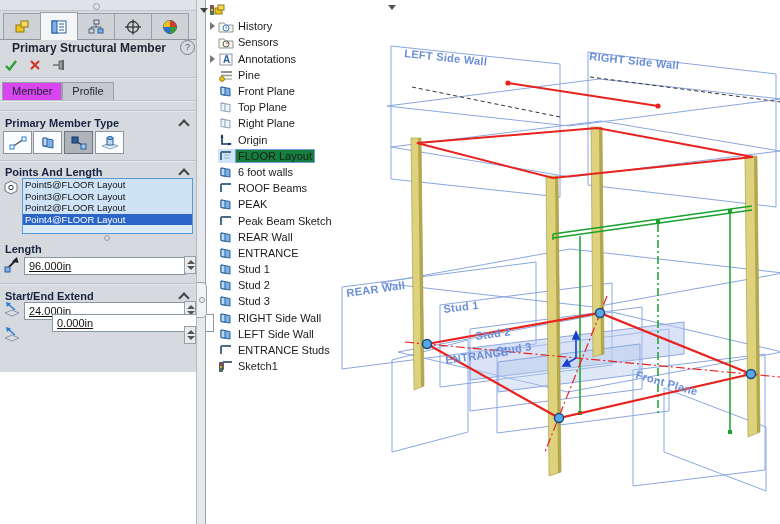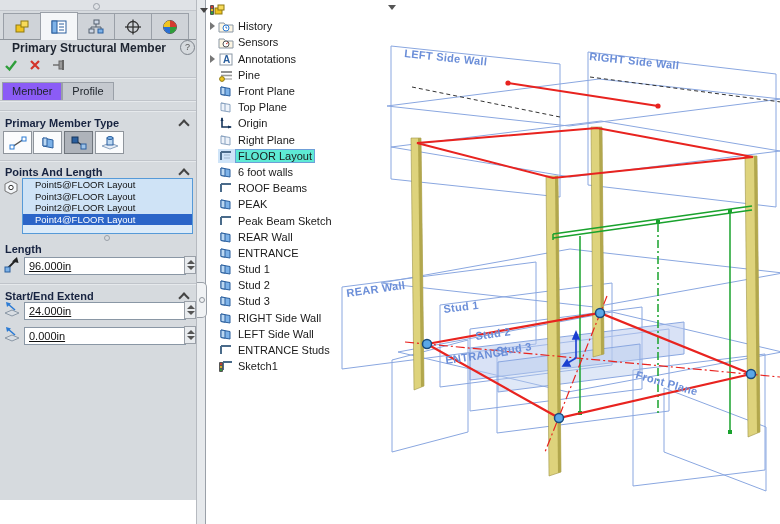--- a/index.html
+++ b/index.html
@@ -1,39 +1,39 @@
 <!DOCTYPE html>
 <html><head>
 <meta charset="utf-8">
 <style>
   html,body{margin:0;padding:0;}
   body{width:780px;height:524px;overflow:hidden;background:#fff;
        font-family:"Liberation Sans",sans-serif;position:relative;}
   
-  .pm{position:absolute;left:0;top:0;width:196px;height:500px;background:#d6dade;}
+  .pm{position:absolute;left:0;top:0;width:196px;height:372px;background:#d6dade;}
   .pm-handle{position:absolute;left:0;top:0;width:196px;height:10px;background:#dfe2e6;border-bottom:1px solid #c2c6cc;}
   .pm-handle .dot{position:absolute;left:93px;top:3px;width:5px;height:5px;border:1px solid #9aa0a8;border-radius:50%;}
   .tabstrip{position:absolute;left:0;top:11px;width:196px;height:28px;border-bottom:1px solid #8f959c;}
   .tab{position:absolute;top:2px;width:36px;height:25px;background:#cfd3d8;border:1px solid #9aa0a8;border-bottom:none;
        display:flex;align-items:center;justify-content:center;}
   .tab.active{background:#f4f6f8;height:27px;top:1px;}
   .pm-title{position:absolute;left:0;top:41px;width:178px;text-align:center;font-size:12px;font-weight:bold;color:#1d2430;}
   .help{position:absolute;left:180px;top:40px;width:13px;height:13px;border:1px solid #7c828a;border-radius:50%;
         font-size:9px;color:#555;text-align:center;line-height:13px;}
   .actions{position:absolute;left:4px;top:58px;height:16px;display:flex;gap:10px;}
   .sep{position:absolute;left:0;width:196px;height:0;border-top:1px solid #c0c4ca;border-bottom:1px solid #e6e9ec;}
   .mtabs{position:absolute;left:2px;top:82px;height:18px;font-size:11px;color:#20262e;}
   .mtab{display:inline-block;padding:2px 9px 3px 9px;border:1px solid #9aa0a8;background:#c5c9cf;}
-  .mtab.active{background:#8b5cf6;border-bottom:1px solid #d6dade;}
+  .mtab.active{background:#d946ef;border-bottom:1px solid #d6dade;}
   .sect-h{position:absolute;left:0;width:196px;height:18px;font-size:11px;font-weight:bold;color:#172340;padding:3px 0 0 5px;box-sizing:border-box;}
   .chev{position:absolute;right:8px;top:7px;width:6px;height:6px;border-left:2px solid #444;border-top:2px solid #444;transform:rotate(45deg);}
   .mt-btn{position:absolute;width:27px;height:21px;background:#fbfcfd;border:1px solid #8f959c;display:flex;align-items:center;justify-content:center;}
   .mt-btn.pressed{background:#aeb3ba;border:1px solid #6f757c;}
   .listwrap{position:absolute;left:22px;top:178px;width:169px;height:54px;background:#dcebf9;border:1px solid #569ad8;}
-  .lrow{height:11.6px;font-size:9.5px;line-height:11.6px;padding-left:12px;color:#111;background:#cfe3f6;white-space:nowrap;}
+  .lrow{height:11.6px;font-size:9.5px;line-height:11.6px;padding-left:2px;color:#111;background:#cfe3f6;white-space:nowrap;}
   .lrow.sel{background:#2b65c8;color:#fff;}
   .pt-icon{position:absolute;left:3px;top:180px;}
   .resize-dot{position:absolute;left:104px;top:235px;width:4px;height:4px;border:1px solid #9aa0a8;border-radius:50%;}
   .lab{position:absolute;left:5px;font-size:11px;font-weight:bold;color:#172340;}
   .field{position:absolute;left:24px;width:156px;height:16px;background:#fff;border:1px solid #8a97a5;
          font-size:11px;line-height:16px;padding:0 0 0 4px;color:#111;box-sizing:content-box;font-family:"Liberation Sans",sans-serif;text-decoration:underline;}
   .spin{position:absolute;left:184px;width:12px;height:18px;background:#e8ebee;border:1px solid #9aa0a8;box-sizing:border-box;}
   .spin .up,.spin .dn{position:absolute;left:2px;width:0;height:0;border-left:4px solid transparent;border-right:4px solid transparent;}
   .spin .up{top:3px;border-bottom:4px solid #555;}
   .spin .dn{bottom:3px;border-top:4px solid #555;}
@@ -44,21 +44,21 @@
   .split .pdot{position:absolute;left:2px;top:14px;width:4px;height:4px;border:1px solid #8f959c;border-radius:50%;}
   
   .tree{position:absolute;left:198px;top:2px;width:200px;z-index:5;}
   .trow{height:16.2px;display:flex;align-items:center;font-size:11px;color:#1a1a1a;white-space:nowrap;}
   .trow .arr{width:11px;flex:0 0 11px;display:flex;align-items:center;justify-content:center;}
   .trow.child{padding-left:9px;}
   .tri-r{width:0;height:0;border-top:4px solid transparent;border-bottom:4px solid transparent;border-left:5px solid #777;}
   .tri-d{width:0;height:0;border-left:4px solid transparent;border-right:4px solid transparent;border-top:5px solid #444;}
   .ticon{width:17px;flex:0 0 17px;display:flex;align-items:center;}
   .tlabel{padding-left:3px;}
-  .tlabel.boxed{border:1px solid #6f9fd8;background:#5eead4;padding:0 2px;}
+  .tlabel.boxed{border:1px solid #6f9fd8;background:#15803d;padding:0 2px;}
   .dp-arrow{position:absolute;left:388px;top:5px;width:0;height:0;border-left:4px solid transparent;border-right:4px solid transparent;border-top:5px solid #555;z-index:6;}
   
   .vp{position:absolute;left:206px;top:0;width:574px;height:524px;z-index:1;}
   svg text.vlabel{font-family:"Liberation Sans",sans-serif;font-weight:bold;font-size:11px;fill:#6b8ed8;letter-spacing:.3px;}
 </style>
 </head>
 <body>
 
 <svg class="vp" viewBox="206 0 574 524" width="574" height="524">
 
@@ -300,21 +300,21 @@
       <span class="dn"></span>
     </div>
 
   <div class="fld-icon" style="top:326px">
     <svg width="17" height="17">
         <polygon points="2,12 9,9 16,12 9,15" fill="#d8dde3" stroke="#8a97a5"></polygon>
         <path d="M12,9 L5,3" stroke="#2a7ad4" stroke-width="1.6" fill="none"></path>
         <polygon points="3,1 8,2.5 4,6" fill="#2a7ad4"></polygon>
       </svg>
   </div>
-  <input class="field" style="top: 327px;" readonly="" value="0.000in">
+  <input class="field" style="top: 314px; margin-left: 28px;" readonly="" value="0.000in">
   <div class="spin" style="top:326px">
       <span class="up"></span>
       <span class="dn"></span>
     </div>
 </div>
 
 <div class="split">
   <div class="pill">
       <span class="pdot"></span>
     </div>
@@ -402,36 +402,36 @@
           <polygon points="3,3 12,4.5 12,12 3,10.5" fill="#eef3fa" stroke="#8aa3c0"></polygon>
           <polyline points="3,3 7,3.6 7,11.1" fill="none" stroke="#8aa3c0"></polyline>
         </svg>
       </span>
     <span class="tlabel">Top Plane</span>
   </div>
   <div class="trow child">
     <span class="arr"></span>
     <span class="ticon">
         <svg width="16" height="14">
+          <polygon points="3,3 12,4.5 12,12 3,10.5" fill="#eef3fa" stroke="#8aa3c0"></polygon>
+          <polyline points="3,3 7,3.6 7,11.1" fill="none" stroke="#8aa3c0"></polyline>
+        </svg>
+      </span>
+    <span class="tlabel">Right Plane</span>
+  </div>
+  <div class="trow child">
+    <span class="arr"></span>
+    <span class="ticon">
+        <svg width="16" height="14">
           <path d="M4,2 V11 H13" fill="none" stroke="#17365c" stroke-width="1.6"></path>
           <polygon points="4,1 2.5,5 5.5,5" fill="#17365c"></polygon>
           <polygon points="14,11 10,9.5 10,12.5" fill="#17365c"></polygon>
         </svg>
       </span>
     <span class="tlabel">Origin</span>
-  </div>
-  <div class="trow child">
-    <span class="arr"></span>
-    <span class="ticon">
-        <svg width="16" height="14">
-          <polygon points="3,3 12,4.5 12,12 3,10.5" fill="#eef3fa" stroke="#8aa3c0"></polygon>
-          <polyline points="3,3 7,3.6 7,11.1" fill="none" stroke="#8aa3c0"></polyline>
-        </svg>
-      </span>
-    <span class="tlabel">Right Plane</span>
   </div>
   <div class="trow child">
     <span class="arr"></span>
     <span class="ticon" style="background:#cfe4f8">
         <svg width="16" height="14">
           <path d="M3,3 H13 M3,3 V11" fill="none" stroke="#4a6b8a" stroke-width="2"></path>
           <line x1="6" y1="6" x2="12" y2="6" stroke="#9fb6cc"></line>
           <line x1="6" y1="9" x2="12" y2="9" stroke="#9fb6cc"></line>
         </svg>
       </span>

